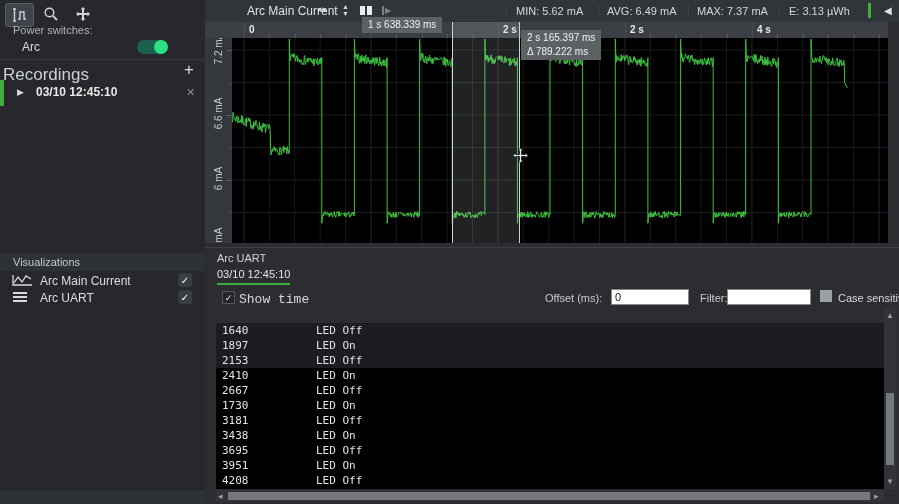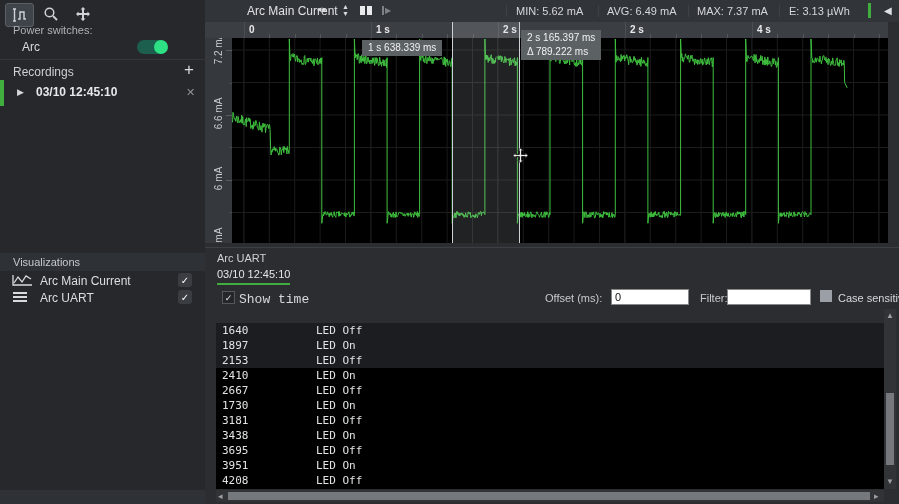--- a/index.html
+++ b/index.html
@@ -88,21 +88,21 @@
 
     <div class="lbl" style="left:13px;top:24px;font-size:11px;color:#aeb2b7;">Power switches:</div>
 
     <div class="lbl" style="left:22px;top:40px;font-size:12px;color:#d8dbde;">Arc</div>
     <div class="toggle">
       <div class="knob"></div>
     </div>
 
     <div class="sb-div" style="top:59px;"></div>
 
-    <div class="lbl" style="left:13px;top:65px;font-size:12px;color:#ccd0d4;">Recordings</div>
+    <div class="lbl" style="left:3px;top:65px;font-size:17px;color:#ccd0d4;">Recordings</div>
     <div class="lbl" style="left:184px;top:60px;font-size:17px;color:#d8dbde;">+</div>
 
     <div class="abs" style="left:0;top:80px;width:205px;height:26px;">
       <div class="greenbar" style="top:0;"></div>
       <div class="lbl" style="left:17px;top:7px;font-size:9px;color:#d4d7da;">▶</div>
       <div class="lbl" style="left:36px;top:5px;font-size:12px;font-weight:bold;color:#e6e8ea;">03/10 12:45:10</div>
       <div class="lbl" style="left:186px;top:6px;font-size:11px;color:#8d9196;">✕</div>
     </div>
 
     <div class="vizhdr">
@@ -252,21 +252,21 @@
       </svg>
     <svg id="wave-svg" class="abs" style="left:0;top:0;" width="656" height="205">
         <polyline points="0.0,84.5 0.5,84.1 1.0,74.3 1.5,77.5 2.0,79.6 2.5,81.0 3.0,80.6 3.6,83.2 4.1,80.0 4.6,78.2 5.1,83.5 5.6,84.8 6.1,78.4 6.6,81.2 7.1,84.8 7.6,83.2 8.1,84.1 8.6,81.7 9.1,84.5 9.7,77.2 10.2,85.3 10.7,78.7 11.2,86.3 11.7,87.0 12.2,87.0 12.7,85.7 13.2,83.1 13.7,80.9 14.2,88.6 14.7,79.7 15.2,83.7 15.7,83.2 16.3,82.7 16.8,79.8 17.3,83.6 17.8,80.6 18.3,81.8 18.8,90.5 19.3,89.2 19.8,87.4 20.3,86.8 20.8,91.4 21.3,90.8 21.8,83.6 22.4,88.1 22.9,87.7 23.4,87.4 23.9,82.4 24.4,85.2 24.9,85.5 25.4,89.6 25.9,89.4 26.4,92.0 26.9,92.2 27.4,83.9 27.9,90.5 28.4,92.1 29.0,87.5 29.5,90.9 30.0,94.2 30.5,87.4 31.0,85.0 31.5,89.3 32.0,86.4 32.5,88.4 33.0,85.7 33.5,94.6 34.0,90.3 34.5,89.2 35.1,86.7 35.6,86.2 36.1,87.6 36.6,90.5 37.1,86.6 37.6,86.8 38.1,91.5 38.6,110.0 39.1,117.0 39.6,112.6 40.1,114.2 40.6,110.8 41.1,112.3 41.7,110.5 42.2,108.6 42.7,112.2 43.2,109.9 43.7,113.3 44.2,111.5 44.7,110.7 45.2,112.3 45.7,114.4 46.2,115.0 46.7,117.0 47.2,116.9 47.8,108.9 48.3,109.9 48.8,111.6 49.3,116.9 49.8,111.7 50.3,111.9 50.8,110.9 51.3,108.5 51.8,114.7 52.3,108.5 52.8,111.4 53.3,110.1 53.8,111.7 54.4,109.9 54.9,115.9 55.4,108.5 55.9,112.7 56.4,112.2 56.9,115.7 57.3,112.7 57.3,1.0 58.0,20.7 58.5,22.6 59.1,16.8 59.6,16.5 60.1,17.8 60.6,18.6 61.1,15.5 61.6,19.3 62.1,18.1 62.6,16.1 63.1,20.7 63.6,23.3 64.1,19.9 64.6,17.9 65.2,17.5 65.7,24.0 66.2,20.5 66.7,21.4 67.2,21.0 67.7,24.5 68.2,23.9 68.7,22.1 69.2,21.8 69.7,24.9 70.2,26.6 70.7,25.0 71.2,26.6 71.8,25.8 72.3,18.4 72.8,17.5 73.3,26.6 73.8,25.5 74.3,23.4 74.8,22.5 75.3,20.3 75.8,24.0 76.3,24.1 76.8,20.0 77.3,20.9 77.9,20.1 78.4,22.8 78.9,20.3 79.4,24.1 79.9,22.8 80.4,25.5 80.9,23.3 81.4,20.9 81.9,27.8 82.4,26.2 82.9,20.7 83.4,20.8 83.9,21.4 84.5,24.8 85.0,25.6 85.5,20.2 86.0,26.8 86.5,25.8 87.0,24.8 87.5,21.4 88.0,25.7 88.5,20.2 89.0,24.4 89.5,25.6 89.8,19.6 89.8,185.3 90.6,177.7 91.1,176.4 91.6,178.0 92.1,174.1 92.6,176.2 93.1,173.5 93.6,174.4 94.1,176.7 94.6,177.0 95.1,175.4 95.6,173.8 96.1,176.3 96.6,175.6 97.2,178.8 97.7,175.4 98.2,177.3 98.7,175.9 99.2,174.3 99.7,177.4 100.2,178.0 100.7,179.3 101.2,175.4 101.7,175.1 102.2,173.6 102.7,177.8 103.3,178.2 103.8,179.4 104.3,175.2 104.8,173.9 105.3,174.8 105.8,174.5 106.3,173.6 106.8,178.4 107.3,173.5 107.8,178.1 108.3,176.4 108.8,177.3 109.3,175.2 109.9,174.9 110.4,175.8 110.9,175.2 111.4,175.8 111.9,176.0 112.4,178.1 112.9,174.5 113.4,176.8 113.9,179.0 114.4,175.2 114.9,176.9 115.4,176.3 116.0,176.3 116.5,174.1 117.0,173.7 117.5,178.9 118.0,179.2 118.5,178.0 119.0,176.5 119.5,177.3 120.0,174.0 120.5,174.3 121.0,176.4 121.5,174.0 122.0,178.1 122.4,176.6 122.4,1.0 123.2,19.8 123.7,15.7 124.2,18.2 124.7,17.1 125.2,21.7 125.7,16.2 126.2,15.7 126.7,17.0 127.3,25.3 127.8,23.7 128.3,18.1 128.8,24.5 129.3,24.8 129.8,16.8 130.3,23.1 130.8,20.1 131.3,23.4 131.8,18.3 132.3,19.1 132.8,25.6 133.3,21.9 133.9,16.8 134.4,25.7 134.9,25.7 135.4,22.9 135.9,19.0 136.4,20.1 136.9,24.2 137.4,22.1 137.9,26.0 138.4,22.4 138.9,23.0 139.4,22.0 140.0,25.7 140.5,19.9 141.0,24.6 141.5,20.9 142.0,19.6 142.5,27.4 143.0,26.1 143.5,21.0 144.0,19.4 144.5,25.4 145.0,20.0 145.5,22.0 146.1,25.3 146.6,27.6 147.1,27.5 147.6,19.0 148.1,22.0 148.6,26.3 149.1,23.9 149.6,28.3 150.1,24.0 150.6,25.0 151.1,21.6 151.6,27.7 152.1,22.2 152.7,27.8 153.2,27.2 153.7,27.7 154.2,21.2 154.7,29.5 155.1,19.6 155.1,185.3 155.8,179.7 156.3,173.8 156.8,173.9 157.4,176.7 157.9,176.1 158.4,175.3 158.9,178.8 159.4,176.5 159.9,179.4 160.4,176.0 160.9,175.2 161.4,174.4 161.9,179.4 162.4,176.2 162.9,177.5 163.4,179.5 164.0,173.9 164.5,178.1 165.0,178.9 165.5,178.0 166.0,177.6 166.5,174.7 167.0,174.5 167.5,174.3 168.0,174.9 168.5,175.3 169.0,174.3 169.5,175.7 170.1,175.3 170.6,175.4 171.1,177.9 171.6,177.3 172.1,175.6 172.6,177.8 173.1,178.3 173.6,176.7 174.1,176.0 174.6,175.5 175.1,177.1 175.6,175.3 176.1,178.3 176.7,175.1 177.2,176.5 177.7,177.0 178.2,177.3 178.7,174.6 179.2,179.1 179.7,176.3 180.2,176.4 180.7,175.6 181.2,175.8 181.7,179.4 182.2,177.2 182.8,173.7 183.3,175.3 183.8,176.6 184.3,175.4 184.8,177.8 185.3,173.5 185.8,179.5 186.3,174.9 186.8,177.0 187.3,178.4 187.6,176.6 187.6,1.0 188.3,19.8 188.8,22.5 189.4,16.4 189.9,15.1 190.4,19.7 190.9,15.8 191.4,23.5 191.9,20.5 192.4,23.6 192.9,24.9 193.4,18.6 193.9,18.1 194.4,23.5 194.9,25.6 195.5,21.1 196.0,19.4 196.5,22.9 197.0,20.8 197.5,17.0 198.0,23.3 198.5,20.9 199.0,19.6 199.5,23.5 200.0,25.5 200.5,20.4 201.0,25.5 201.5,21.5 202.1,22.5 202.6,20.4 203.1,19.1 203.6,19.9 204.1,21.6 204.6,19.7 205.1,22.2 205.6,20.1 206.1,21.6 206.6,21.6 207.1,21.9 207.6,21.2 208.2,20.4 208.7,20.9 209.2,19.5 209.7,19.8 210.2,21.7 210.7,22.2 211.2,26.9 211.7,26.0 212.2,18.9 212.7,26.7 213.2,19.9 213.7,28.4 214.2,21.6 214.8,23.9 215.3,21.0 215.8,26.5 216.3,27.5 216.8,26.1 217.3,22.6 217.8,23.2 218.3,26.4 218.8,28.6 219.3,26.7 219.8,20.7 220.2,19.6 220.2,185.3 221.0,179.3 221.5,178.9 222.0,178.2 222.5,175.1 223.0,179.9 223.5,175.2 224.0,179.9 224.5,173.5 225.0,176.6 225.6,173.6 226.1,175.9 226.6,177.4 227.1,174.9 227.6,178.1 228.1,177.5 228.6,175.6 229.1,174.9 229.6,176.4 230.1,175.1 230.6,177.4 231.1,175.9 231.6,178.3 232.2,179.5 232.7,177.3 233.2,178.4 233.7,174.9 234.2,178.8 234.7,177.8 235.2,179.3 235.7,177.7 236.2,173.8 236.7,174.1 237.2,176.1 237.7,175.1 238.3,174.3 238.8,179.8 239.3,178.6 239.8,178.5 240.3,177.2 240.8,176.9 241.3,178.9 241.8,176.9 242.3,177.5 242.8,179.8 243.3,179.8 243.8,175.8 244.3,177.1 244.9,177.9 245.4,179.6 245.9,177.0 246.4,174.9 246.9,174.3 247.4,176.4 247.9,175.2 248.4,173.5 248.9,173.6 249.4,177.7 249.9,174.3 250.4,174.6 251.0,174.7 251.5,173.8 252.0,175.4 252.5,175.3 252.9,176.6 252.9,1.0 253.6,21.5 254.1,21.7 254.6,17.0 255.1,21.5 255.7,17.5 256.2,24.4 256.7,19.5 257.2,19.6 257.7,22.9 258.2,20.9 258.7,19.0 259.2,16.7 259.7,22.7 260.2,25.6 260.7,20.2 261.2,21.2 261.7,25.5 262.3,25.6 262.8,22.2 263.3,24.4 263.8,19.7 264.3,19.2 264.8,18.7 265.3,19.0 265.8,19.0 266.3,21.8 266.8,17.7 267.3,18.0 267.8,21.8 268.4,17.8 268.9,18.1 269.4,23.9 269.9,18.4 270.4,19.6 270.9,22.7 271.4,23.7 271.9,24.9 272.4,22.9 272.9,18.5 273.4,20.8 273.9,24.6 274.4,20.7 275.0,20.9 275.5,22.1 276.0,21.3 276.5,22.4 277.0,20.5 277.5,27.8 278.0,21.0 278.5,19.8 279.0,27.1 279.5,25.0 280.0,21.8 280.5,21.5 281.1,24.2 281.6,25.1 282.1,20.1 282.6,19.8 283.1,28.0 283.6,23.2 284.1,27.4 284.6,24.2 285.1,25.3 285.4,19.6 285.4,185.3 286.1,176.3 286.6,177.2 287.1,175.5 287.7,175.9 288.2,174.4 288.7,179.2 289.2,178.6 289.7,174.3 290.2,179.4 290.7,174.6 291.2,177.8 291.7,175.7 292.2,177.6 292.7,174.6 293.2,178.5 293.8,178.9 294.3,176.8 294.8,175.9 295.3,179.2 295.8,173.6 296.3,179.5 296.8,175.8 297.3,176.5 297.8,178.8 298.3,174.7 298.8,173.8 299.3,175.5 299.8,179.7 300.4,178.7 300.9,176.1 301.4,178.4 301.9,177.9 302.4,177.1 302.9,178.8 303.4,179.2 303.9,176.8 304.4,175.4 304.9,173.7 305.4,175.6 305.9,175.6 306.5,176.8 307.0,177.6 307.5,179.3 308.0,177.8 308.5,176.2 309.0,175.9 309.5,174.1 310.0,179.4 310.5,178.2 311.0,179.4 311.5,176.7 312.0,175.3 312.5,173.8 313.1,179.4 313.6,174.9 314.1,173.7 314.6,177.0 315.1,174.2 315.6,174.5 316.1,176.9 316.6,179.5 317.1,178.3 317.6,174.6 318.0,176.6 318.0,1.0 318.8,23.2 319.3,21.1 319.8,17.1 320.3,18.2 320.8,20.9 321.3,20.1 321.8,17.5 322.3,18.4 322.8,18.8 323.3,22.5 323.8,23.6 324.4,16.3 324.9,17.5 325.4,22.1 325.9,21.0 326.4,19.8 326.9,17.8 327.4,25.1 327.9,25.6 328.4,23.6 328.9,17.6 329.4,18.3 329.9,17.0 330.5,18.9 331.0,22.2 331.5,23.5 332.0,23.2 332.5,26.0 333.0,22.3 333.5,25.2 334.0,26.0 334.5,24.0 335.0,22.1 335.5,24.9 336.0,21.3 336.6,18.3 337.1,17.9 337.6,27.0 338.1,18.8 338.6,19.7 339.1,21.1 339.6,19.5 340.1,23.8 340.6,20.6 341.1,19.4 341.6,20.3 342.1,25.2 342.6,27.2 343.2,24.7 343.7,28.2 344.2,28.6 344.7,21.3 345.2,28.2 345.7,27.0 346.2,25.0 346.7,26.9 347.2,20.2 347.7,22.5 348.2,26.0 348.7,20.0 349.3,26.5 349.8,27.3 350.3,24.1 350.6,19.6 350.6,185.3 351.4,176.6 351.9,173.7 352.4,174.6 352.9,179.6 353.4,174.2 353.9,173.7 354.5,174.7 355.0,179.8 355.5,176.9 356.0,178.4 356.5,176.6 357.0,179.5 357.5,178.9 358.0,174.5 358.5,179.0 359.0,178.9 359.5,176.3 360.0,174.1 360.6,177.0 361.1,174.2 361.6,173.9 362.1,177.6 362.6,179.9 363.1,179.7 363.6,176.9 364.1,173.7 364.6,174.3 365.1,176.8 365.6,176.6 366.1,175.3 366.6,174.9 367.2,177.3 367.7,179.4 368.2,175.5 368.7,178.8 369.2,179.0 369.7,176.7 370.2,176.2 370.7,179.8 371.2,178.3 371.7,173.5 372.2,176.1 372.7,174.8 373.3,174.2 373.8,175.5 374.3,177.1 374.8,174.4 375.3,176.9 375.8,174.9 376.3,177.3 376.8,179.3 377.3,174.5 377.8,178.9 378.3,179.1 378.8,178.5 379.3,178.4 379.9,174.6 380.4,179.8 380.9,176.4 381.4,177.6 381.9,176.2 382.4,179.2 382.9,179.4 383.3,176.6 383.3,1.0 384.0,24.2 384.6,17.5 385.1,22.2 385.6,22.2 386.1,18.5 386.6,19.4 387.1,22.4 387.6,20.6 388.1,21.5 388.6,23.7 389.1,16.5 389.6,22.6 390.1,18.1 390.7,21.1 391.2,19.3 391.7,17.4 392.2,17.4 392.7,23.0 393.2,18.7 393.7,20.6 394.2,19.8 394.7,16.7 395.2,18.7 395.7,20.4 396.2,23.0 396.7,26.7 397.3,18.8 397.8,18.2 398.3,19.0 398.8,24.4 399.3,21.4 399.8,22.3 400.3,24.8 400.8,23.9 401.3,23.4 401.8,18.4 402.3,18.6 402.8,22.4 403.4,20.5 403.9,24.3 404.4,22.5 404.9,27.2 405.4,26.4 405.9,21.6 406.4,24.9 406.9,22.9 407.4,21.4 407.9,26.7 408.4,21.5 408.9,28.4 409.4,19.4 410.0,23.8 410.5,25.3 411.0,23.4 411.5,21.9 412.0,25.4 412.5,22.8 413.0,25.0 413.5,27.6 414.0,26.1 414.5,25.3 415.0,28.6 415.5,27.9 415.9,19.6 415.9,185.3 416.7,176.0 417.2,175.3 417.7,177.7 418.2,179.3 418.7,174.9 419.2,173.8 419.7,178.9 420.2,176.2 420.8,179.0 421.3,175.0 421.8,178.8 422.3,174.4 422.8,177.4 423.3,173.4 423.8,176.9 424.3,176.1 424.8,177.8 425.3,176.7 425.8,175.7 426.3,176.3 426.8,174.1 427.4,179.0 427.9,179.0 428.4,177.6 428.9,179.1 429.4,179.4 429.9,177.4 430.4,179.9 430.9,176.1 431.4,173.7 431.9,175.9 432.4,173.5 432.9,179.5 433.5,175.6 434.0,178.0 434.5,174.1 435.0,175.1 435.5,179.5 436.0,178.8 436.5,173.4 437.0,175.0 437.5,175.2 438.0,174.7 438.5,177.1 439.0,173.9 439.5,175.6 440.1,177.1 440.6,176.0 441.1,175.1 441.6,175.7 442.1,179.1 442.6,173.7 443.1,174.2 443.6,174.0 444.1,178.1 444.6,175.4 445.1,174.0 445.6,177.0 446.2,176.9 446.7,177.1 447.2,176.7 447.7,176.0 448.2,177.6 448.6,176.6 448.6,1.0 449.3,19.6 449.8,15.6 450.3,23.2 450.8,19.3 451.4,24.2 451.9,21.4 452.4,19.9 452.9,19.8 453.4,15.8 453.9,17.8 454.4,18.0 454.9,18.8 455.4,21.2 455.9,18.1 456.4,17.1 456.9,21.2 457.5,24.4 458.0,23.3 458.5,17.6 459.0,20.7 459.5,18.8 460.0,17.1 460.5,21.9 461.0,23.4 461.5,22.3 462.0,20.7 462.5,26.7 463.0,22.2 463.6,20.9 464.1,25.4 464.6,24.2 465.1,21.7 465.6,26.5 466.1,22.0 466.6,22.1 467.1,26.2 467.6,25.9 468.1,21.8 468.6,20.6 469.1,25.4 469.6,23.9 470.2,21.1 470.7,27.2 471.2,24.6 471.7,25.7 472.2,21.6 472.7,19.9 473.2,23.4 473.7,23.6 474.2,27.0 474.7,23.5 475.2,21.1 475.7,25.9 476.3,19.7 476.8,23.5 477.3,26.7 477.8,24.0 478.3,20.7 478.8,20.5 479.3,19.8 479.8,22.2 480.3,28.7 480.8,26.1 481.2,19.6 481.2,185.3 482.0,175.1 482.5,174.7 483.0,178.5 483.5,179.6 484.0,174.6 484.5,178.1 485.0,178.8 485.5,176.5 486.0,179.0 486.5,174.3 487.0,177.9 487.6,176.1 488.1,174.7 488.6,175.4 489.1,175.1 489.6,178.4 490.1,177.2 490.6,174.5 491.1,174.1 491.6,177.9 492.1,177.6 492.6,175.6 493.1,179.5 493.6,176.1 494.2,173.9 494.7,177.7 495.2,176.1 495.7,178.3 496.2,175.0 496.7,178.2 497.2,178.7 497.7,178.9 498.2,177.8 498.7,175.4 499.2,176.5 499.7,176.5 500.3,178.5 500.8,175.0 501.3,174.6 501.8,177.0 502.3,178.6 502.8,177.7 503.3,176.5 503.8,175.3 504.3,179.1 504.8,176.3 505.3,173.6 505.8,176.5 506.3,176.1 506.9,173.8 507.4,176.0 507.9,174.1 508.4,174.9 508.9,179.2 509.4,179.8 509.9,173.9 510.4,175.6 510.9,178.0 511.4,173.5 511.9,179.0 512.4,173.6 513.0,173.9 513.5,173.7 513.7,176.6 513.7,1.0 514.5,23.2 515.0,23.8 515.5,20.5 516.0,17.5 516.5,19.8 517.0,19.6 517.5,20.4 518.0,20.1 518.5,19.0 519.0,18.2 519.6,18.2 520.1,18.3 520.6,20.4 521.1,21.7 521.6,22.8 522.1,16.3 522.6,21.0 523.1,24.9 523.6,17.8 524.1,16.6 524.6,23.6 525.1,22.7 525.7,25.7 526.2,21.6 526.7,22.1 527.2,24.7 527.7,20.6 528.2,22.9 528.7,17.4 529.2,22.6 529.7,20.6 530.2,18.2 530.7,26.5 531.2,22.4 531.7,24.5 532.3,27.1 532.8,18.9 533.3,27.0 533.8,20.9 534.3,26.1 534.8,21.9 535.3,27.5 535.8,18.9 536.3,24.3 536.8,26.4 537.3,25.4 537.8,22.8 538.4,26.2 538.9,26.7 539.4,28.5 539.9,27.6 540.4,21.4 540.9,20.5 541.4,25.8 541.9,20.7 542.4,20.7 542.9,22.2 543.4,27.1 543.9,23.3 544.4,29.4 545.0,28.8 545.5,24.6 546.0,27.2 546.4,19.6 546.4,185.3 547.1,178.5 547.6,178.0 548.1,174.8 548.6,178.4 549.1,174.9 549.7,178.6 550.2,176.0 550.7,177.8 551.2,175.1 551.7,176.3 552.2,174.4 552.7,178.5 553.2,177.1 553.7,177.0 554.2,178.6 554.7,174.2 555.2,175.7 555.8,175.0 556.3,176.3 556.8,179.7 557.3,173.6 557.8,175.0 558.3,177.9 558.8,175.8 559.3,174.7 559.8,177.8 560.3,178.0 560.8,178.7 561.3,176.8 561.8,173.9 562.4,174.1 562.9,178.5 563.4,176.3 563.9,175.9 564.4,177.0 564.9,177.6 565.4,177.8 565.9,174.5 566.4,176.1 566.9,174.0 567.4,175.2 567.9,176.5 568.5,175.9 569.0,179.1 569.5,175.1 570.0,174.7 570.5,173.6 571.0,174.7 571.5,175.0 572.0,176.1 572.5,178.8 573.0,173.5 573.5,175.8 574.0,176.7 574.5,175.0 575.1,178.9 575.6,178.7 576.1,177.7 576.6,178.3 577.1,176.0 577.6,175.2 578.1,175.6 578.6,175.6 579.0,176.6 579.0,1.0 579.8,19.9 580.3,20.3 580.8,24.6 581.3,22.5 581.8,23.4 582.3,24.9 582.8,23.7 583.3,19.7 583.8,23.2 584.3,24.2 584.8,20.4 585.3,20.0 585.9,20.4 586.4,23.1 586.9,23.0 587.4,24.1 587.9,18.1 588.4,22.7 588.9,22.8 589.4,25.9 589.9,22.3 590.4,22.2 590.9,18.0 591.4,17.9 591.9,17.5 592.5,21.6 593.0,20.9 593.5,22.9 594.0,19.2 594.5,24.9 595.0,23.1 595.5,21.3 596.0,26.6 596.5,20.4 597.0,21.4 597.5,21.4 598.0,25.4 598.6,27.5 599.1,25.5 599.6,23.1 600.1,26.5 600.6,19.9 601.1,22.3 601.6,25.4 602.1,27.6 602.6,27.3 603.1,26.8 603.6,27.2 604.1,21.5 604.6,21.4 605.2,19.8 605.7,27.4 606.2,27.7 606.7,24.6 607.2,28.5 607.7,21.6 608.2,24.8 608.7,24.9 609.2,21.9 609.7,27.9 610.2,25.7 610.7,24.9 611.3,27.1 611.8,22.3 612.3,25.7 612.6,44.5 615.2,49.9" fill="none" stroke="#3fc03f" stroke-width="1"></polyline>
       </svg>
   </div>
   <div id="right-strip" class="abs"></div>
 
   <div id="sel-band" class="abs" style="left: 453px; width: 66px;"></div>
   <div id="cursor1" class="cursorline" style="left: 452px;"></div>
   <div id="cursor2" class="cursorline" style="left: 519px;"></div>
-  <div id="tip1" class="tooltip" style="left: 362px; top: 40px;">
+  <div id="tip1" class="tooltip" style="left: 362px; top: 17px;">
     <div>1 s 638.339 ms</div>
   </div>
   <div id="tip2" class="tooltip" style="left: 521px; top: 30px;">
     <div>2 s 165.397 ms</div>
     <div>Δ 789.222 ms</div>
   </div>
 
   <svg class="abs" style="left:512px;top:147px;" width="17" height="17" viewBox="0 0 16 16">
     <path d="M8 1 L10.5 3.5 H9 V7 H12.5 V5.5 L15 8 L12.5 10.5 V9 H9 V12.5 H10.5 L8 15 L5.5 12.5 H7 V9 H3.5 V10.5 L1 8 L3.5 5.5 V7 H7 V3.5 H5.5 Z" fill="#ececec" stroke="#1a1a1a" stroke-width="0.9"></path>
   </svg>

